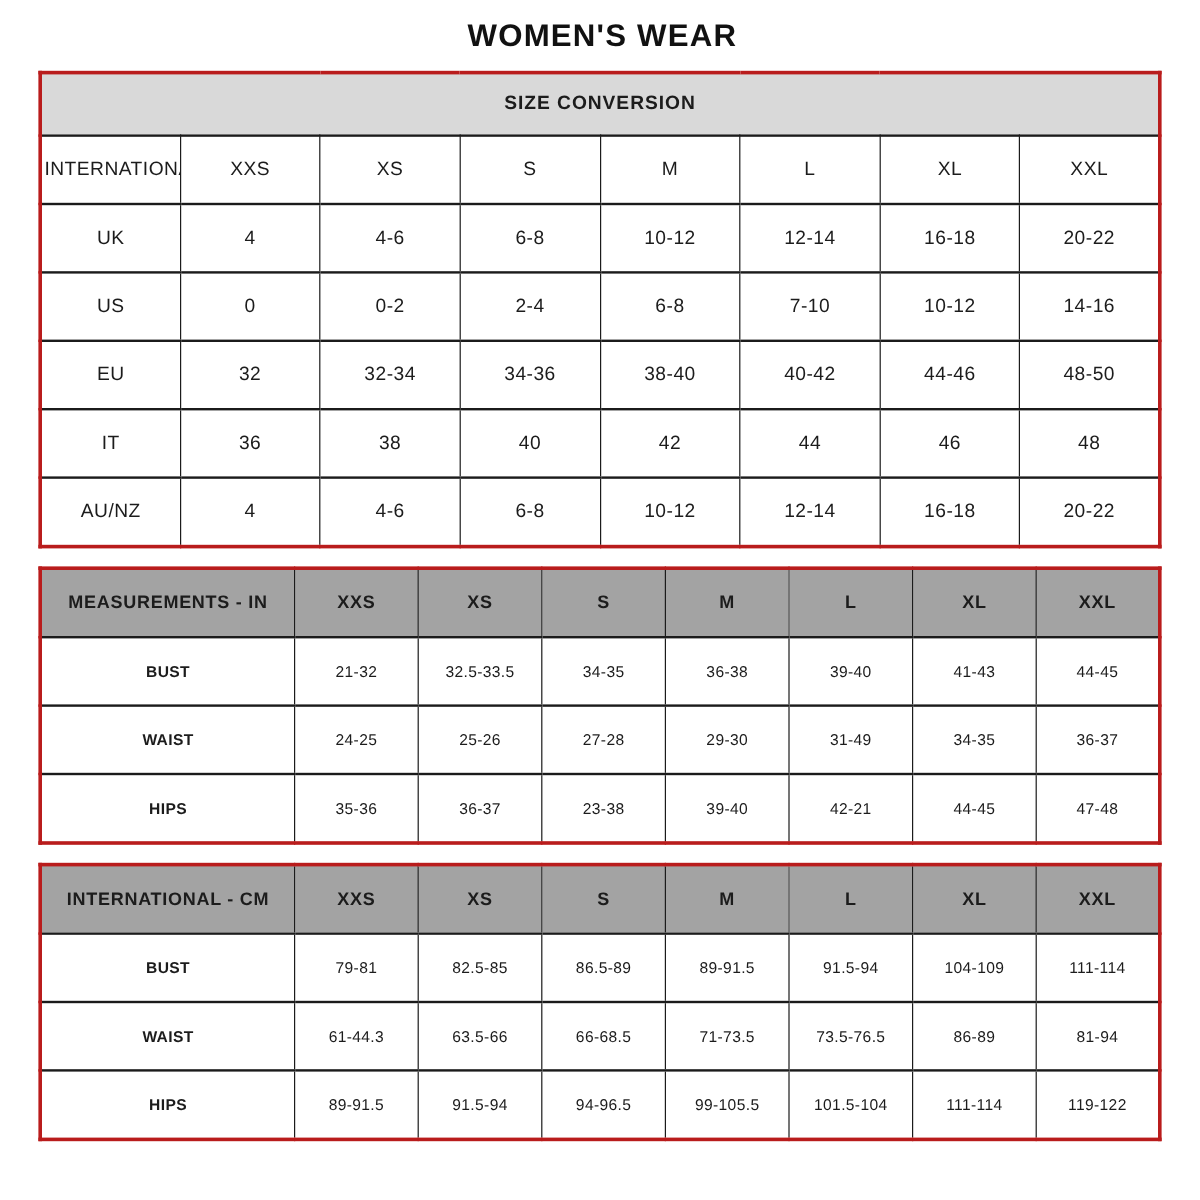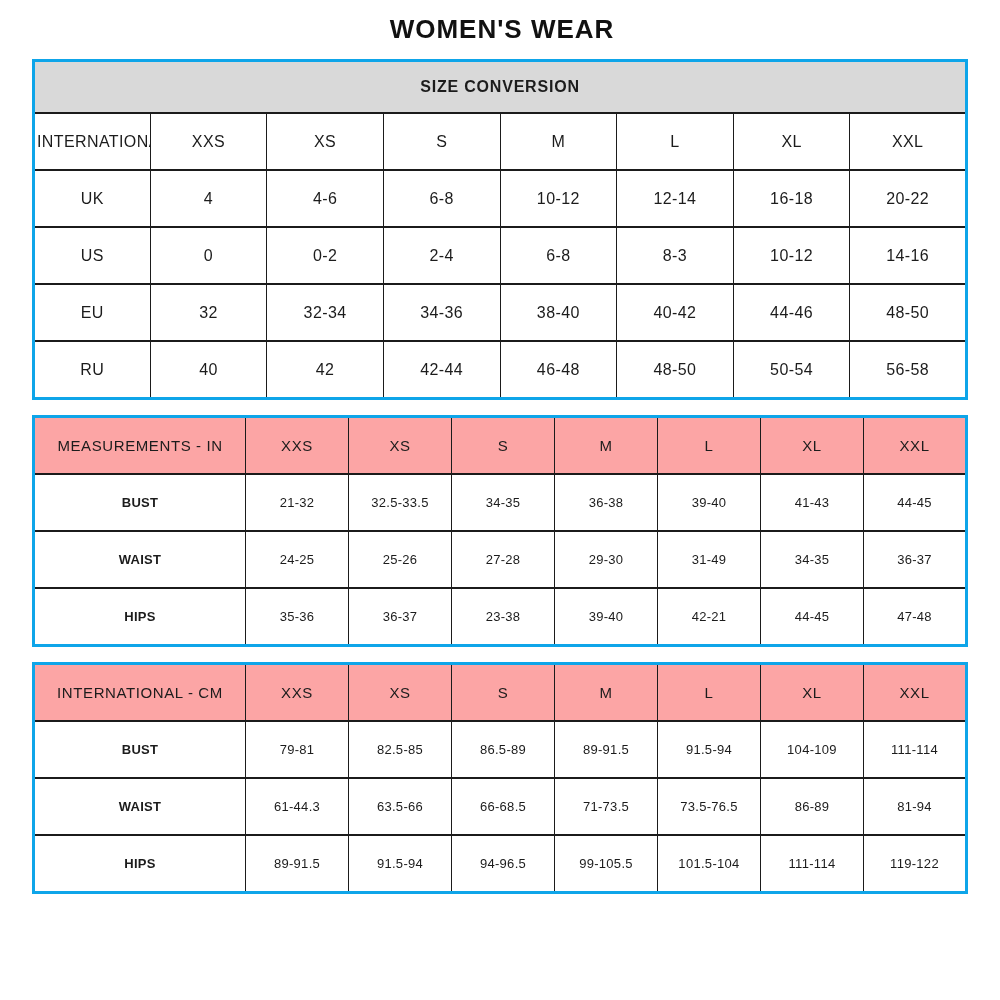--- a/index.html
+++ b/index.html
@@ -20,21 +20,21 @@
     font-size:26px;
     font-weight:700;
     letter-spacing:1px;
     color:#111111;
     margin:2px 0 14px 0;
   }
   table{
     border-collapse:collapse;
     table-layout:fixed;
     width:936px;
-    border:3px solid #0ea5e9;
+    border:3px solid #b91c1c;
     background:#ffffff;
   }
   td,th{
     border:1.6px solid #1b1b1b;
     border-top-width:2.2px;
     border-bottom-width:2.2px;
     text-align:center;
     vertical-align:middle;
     padding:0 2px;
     overflow:hidden;
@@ -58,23 +58,23 @@
   #size-table td.first{width:162px;}
   
   .meas-table{margin-top:8px;}
   .meas-table td{
     height:55px;
     font-size:13px;
     letter-spacing:.3px;
     font-weight:400;
   }
   .meas-table tr.hdr td{
-    background:#fca5a5;
+    background:#a3a3a3;
     font-size:15px;
-    font-weight:400;
+    font-weight:700;
     letter-spacing:.6px;
     text-align:center;
   }
   .meas-table td.first{width:206px;font-weight:bold;}
   .meas-table tr.hdr td.first{font-size:15px;}
   .gap{height:7px;}
 </style>
 </head>
 <body>
 
@@ -108,43 +108,53 @@
           <td>12-14</td>
           <td>16-18</td>
           <td>20-22</td>
         </tr>
         <tr>
           <td class="first">US</td>
           <td>0</td>
           <td>0-2</td>
           <td>2-4</td>
           <td>6-8</td>
-          <td>8-3</td>
+          <td>7-10</td>
           <td>10-12</td>
           <td>14-16</td>
         </tr>
         <tr>
           <td class="first">EU</td>
           <td>32</td>
           <td>32-34</td>
           <td>34-36</td>
           <td>38-40</td>
           <td>40-42</td>
           <td>44-46</td>
           <td>48-50</td>
         </tr>
         <tr>
-          <td class="first">RU</td>
+          <td class="first">IT</td>
+          <td>36</td>
+          <td>38</td>
           <td>40</td>
           <td>42</td>
-          <td>42-44</td>
-          <td>46-48</td>
-          <td>48-50</td>
-          <td>50-54</td>
-          <td>56-58</td>
+          <td>44</td>
+          <td>46</td>
+          <td>48</td>
+        </tr>
+        <tr>
+          <td class="first">AU/NZ</td>
+          <td>4</td>
+          <td>4-6</td>
+          <td>6-8</td>
+          <td>10-12</td>
+          <td>12-14</td>
+          <td>16-18</td>
+          <td>20-22</td>
         </tr>
       </tbody>
   </table>
 
   <div class="gap"></div>
 
   <table class="meas-table">
     <tbody>
         <tr class="hdr">
           <td class="first">MEASUREMENTS - IN</td>

